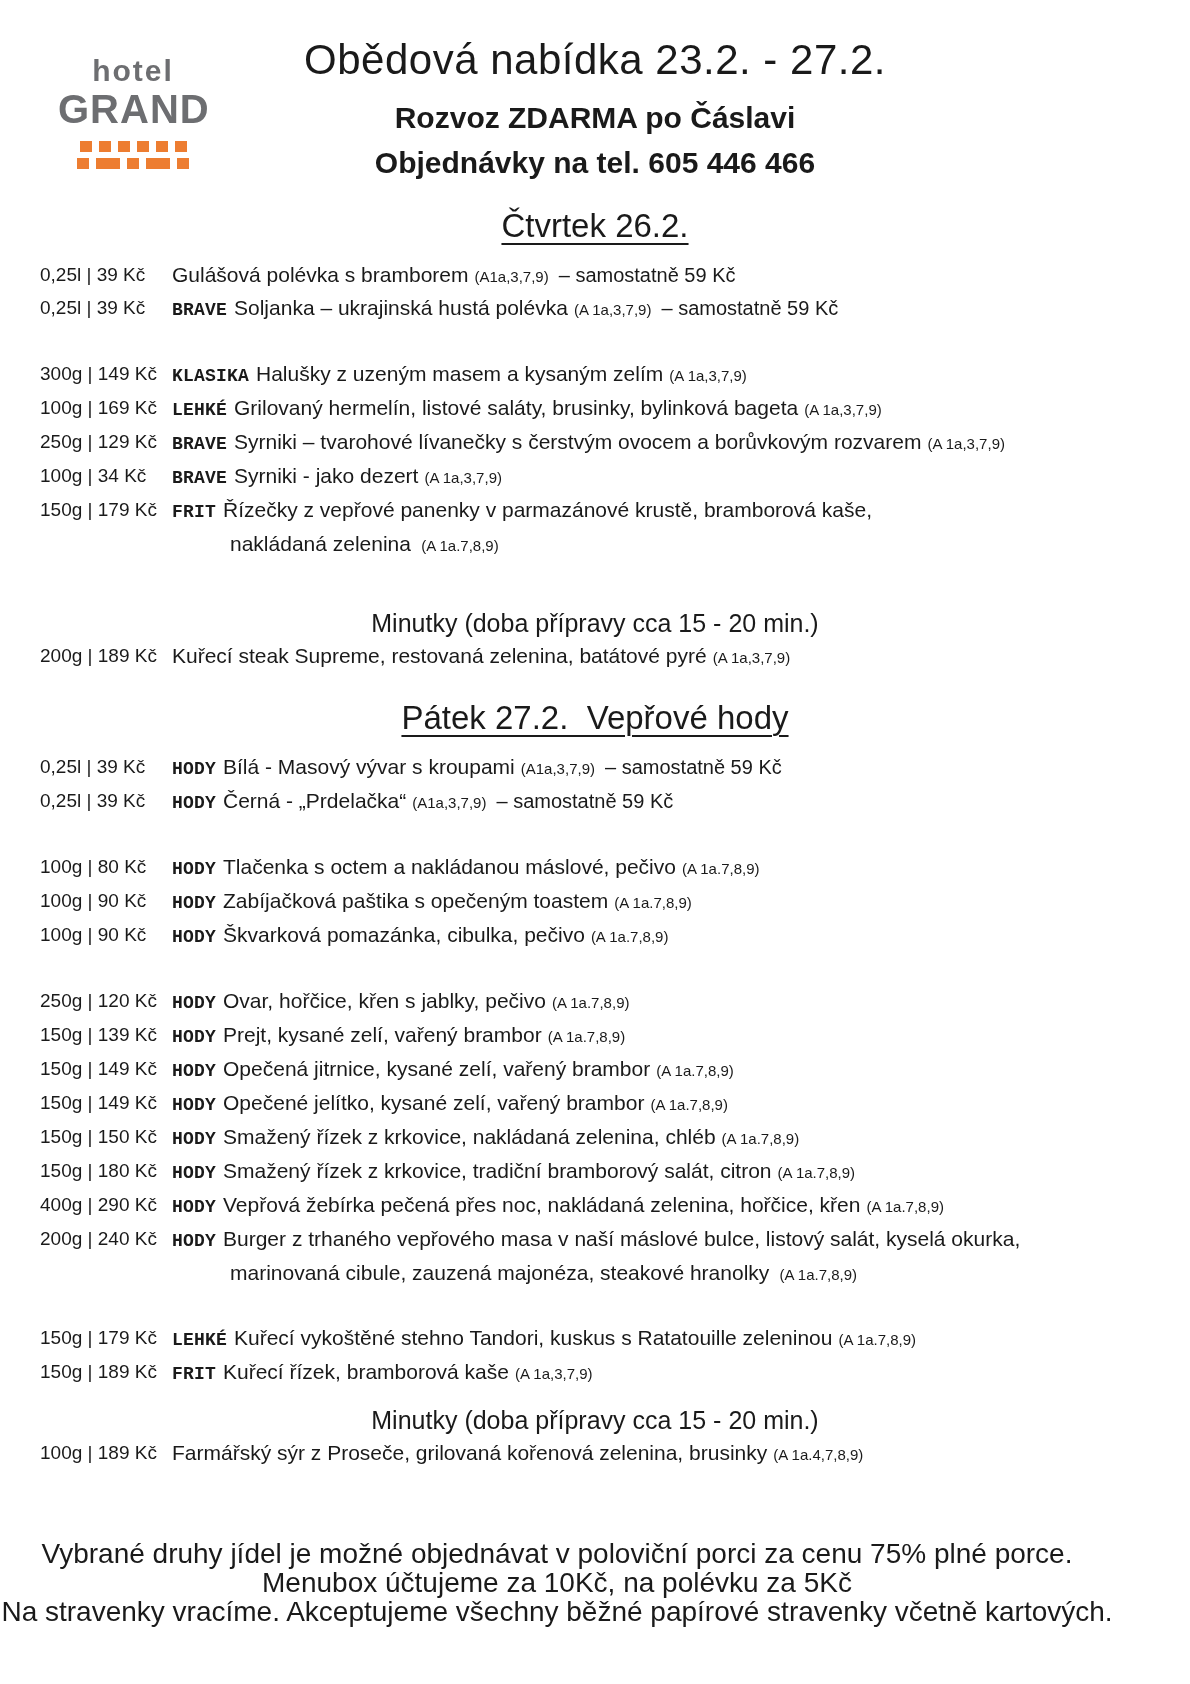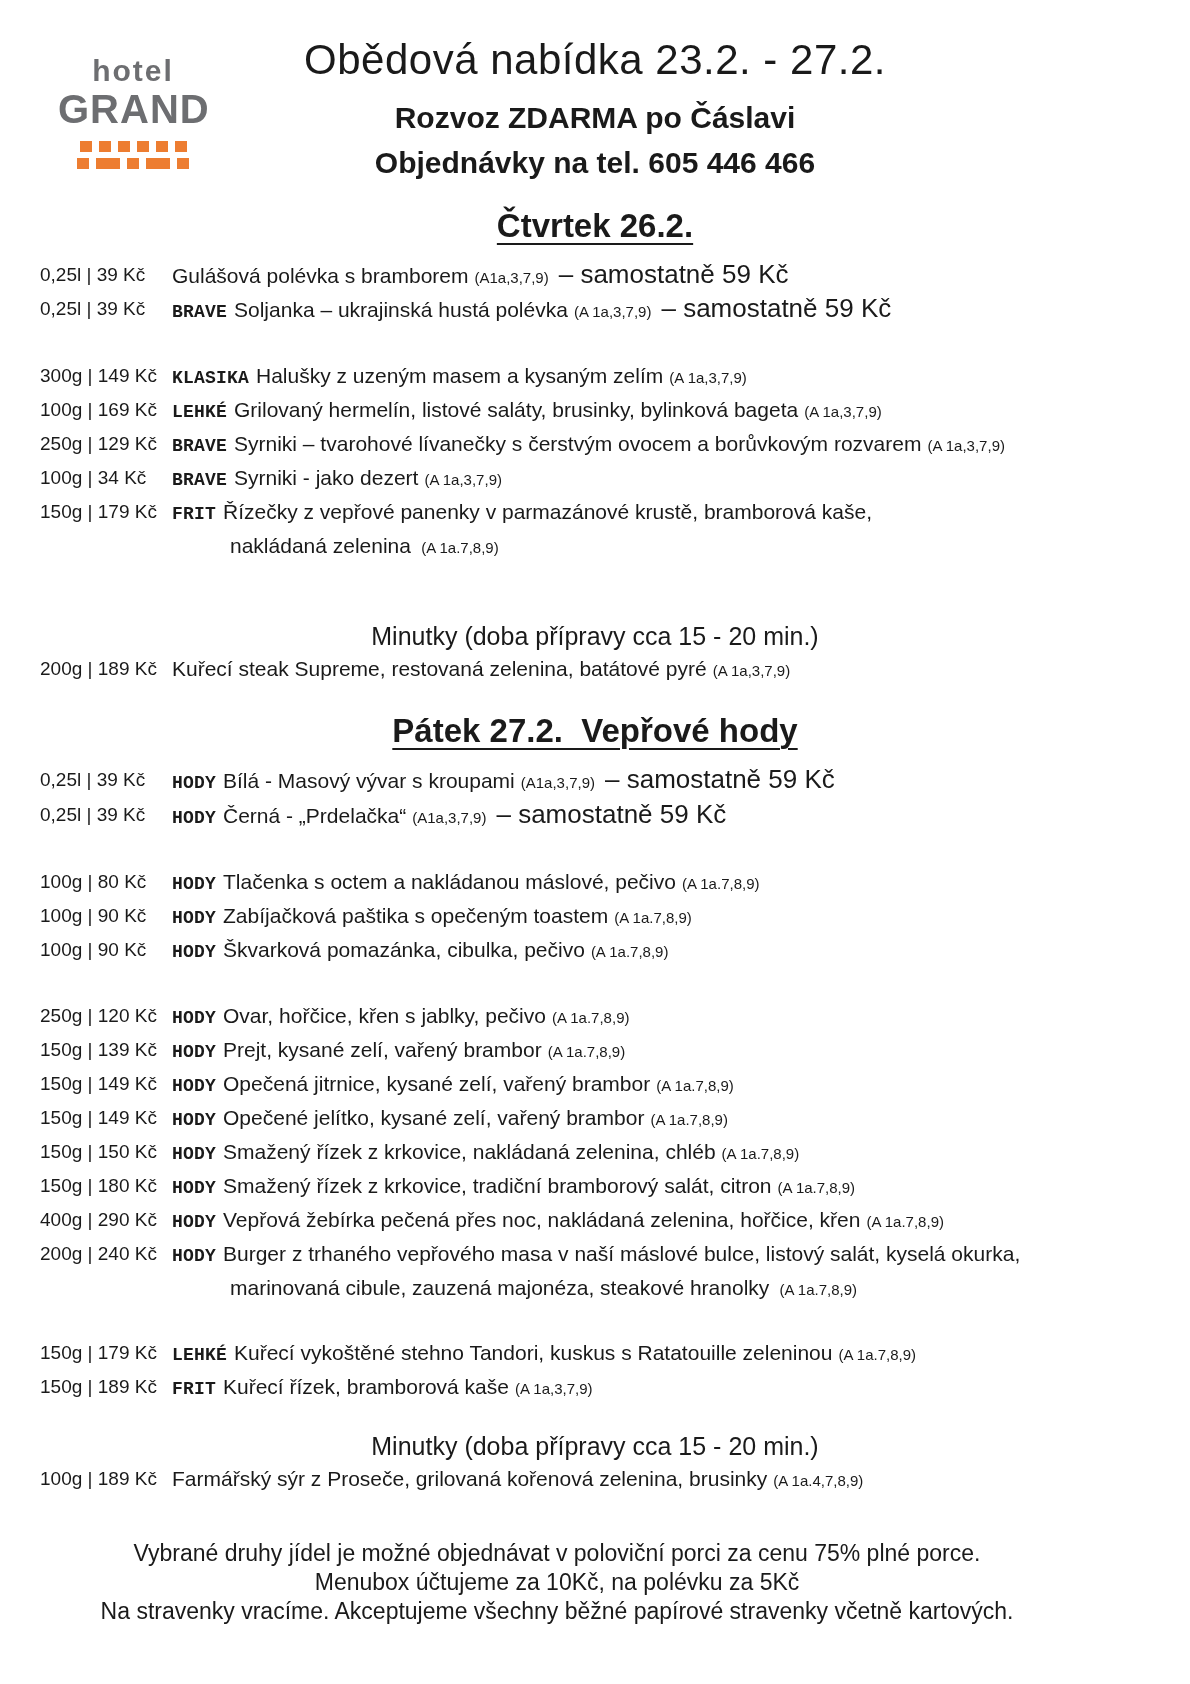--- a/index.html
+++ b/index.html
@@ -28,38 +28,38 @@
 
   .centered { text-align: center; }
 
   .page-title { font-size: 42px; font-weight: 400; letter-spacing: 0.5px; line-height: 1.15; }
   .subtitle { font-size: 30px; font-weight: 700; line-height: 1.2; }
   .subtitle.first { margin-top: 16px; }
   .subtitle.second { margin-top: 9px; }
 
   
   .section-title {
-    font-size: 33px; font-weight: 700;
+    font-size: 33px; font-weight: 400;
     text-decoration: underline; text-underline-offset: 6px; text-decoration-thickness: 2px;
     margin-top: 26px; margin-bottom: 14px;
     white-space: pre-wrap;
   }
   .row { display: flex; min-height: 31px; line-height: 31px; padding-left: 40px; }
   .portion { width: 132px; flex: 0 0 132px; font-size: 19px; }
   .desc { flex: 1; font-size: 21px; padding-right: 24px; }
   .tag { font-weight: 700; font-size: 18px; letter-spacing: 0.2px; margin-right: 7px; font-family: Liberation Mono, monospace; }
   .alg { font-size: 15px; margin-left: 6px; }
-  .after { font-size: 26px; margin-left: 10px; }
+  .after { font-size: 20px; margin-left: 10px; }
   .line2 { padding-left: 58px; line-height: 31px; }
   .spacer { height: 32px; }
-  .note { font-size: 25px; margin-top: 24px; line-height: 34px; text-align: center; }
+  .note { font-size: 25px; margin-top: 13px; line-height: 34px; text-align: center; }
 
   
   .footer { margin-top: auto; margin-bottom: 58px; }
-  .footer-line { font-size: 23px; line-height: 29px; text-align: center; padding-right: 76px; }
+  .footer-line { font-size: 28px; line-height: 29px; text-align: center; padding-right: 76px; }
 </style>
 </head>
 <body>
 
 <div class="page">
 
   <div class="header">
     <div class="logo">
       <div class="logo-hotel">hotel</div>
       <div class="logo-grand">GRAND</div>

